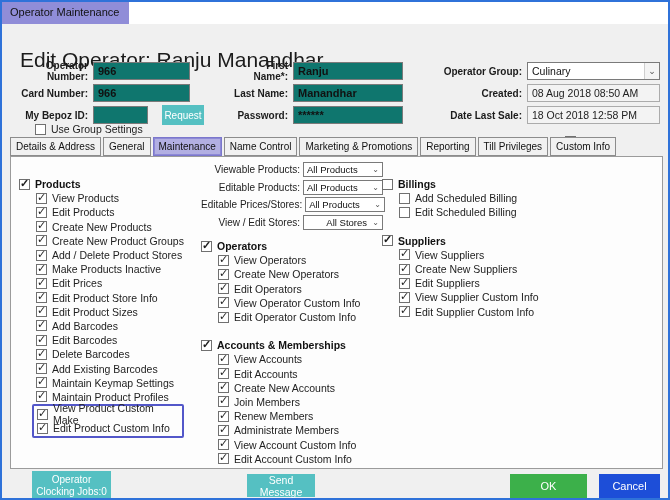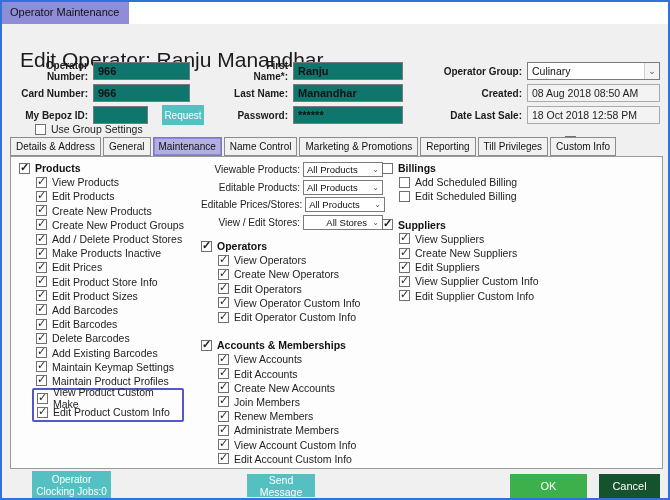--- a/index.html
+++ b/index.html
@@ -66,38 +66,38 @@
   .col { position: absolute; top: 4px; }
   #col1 { left: 8px; width: 182px; }
   #col2 { left: 190px; width: 182px; }
   #col3 { left: 371px; width: 200px; }
 
   .cb-row { display: flex; align-items: center; gap: 5px; height: 14.2px; font-size: 10.5px; color: #222; }
   .cb-row.indent { padding-left: 17px; }
   .cb-row.hdr { font-weight: bold; color: #111; }
   .hl-box { border: 2px solid #5357c9; border-radius: 2px; margin-left: 13px; padding: 1px 3px; width: 152px; }
   .hl-box .cb-row { padding-left: 0; }
-  .section { margin-top: 0; }
+  .section { margin-top: 16px; }
   .gap8 { margin-top: 8px; } .gap14 { margin-top: 14px; }
 
   .dd-row { display: flex; align-items: center; height: 17.5px; }
   .dd-label { flex: 1; text-align: right; font-size: 10px; color: #222; margin-right: 3px; white-space: nowrap; }
   .dd-sel {
     width: 80px; height: 15px; border: 1px solid #7a7a7a; background: #fff;
     display: flex; align-items: center; justify-content: space-between; flex: none; overflow: hidden;
   }
   .dd-sel .val { font-size: 9.5px; color: #111; padding: 0 2px 0 3px; flex: 1; white-space: nowrap; }
   .dd-sel .val.right { text-align: right; }
   .dd-sel .chev { width: 13px; color: #555; font-size: 8px; text-align: center; flex: none; }
 
   .footer-btn { position: absolute; border: none; color: #fff; font-family: inherit; text-align: center; }
   #btn-clocking { left: 30px; top: 469px; width: 79px; height: 27px; background: #55c0c2; font-size: 10px; line-height: 12px; padding-top: 2px; }
   #btn-send { left: 245px; top: 472px; width: 68px; height: 23px; background: #55c0c2; font-size: 10.5px; }
   #btn-ok { left: 508px; top: 472px; width: 77px; height: 24px; background: #3cb04a; font-size: 11px; }
-  #btn-cancel { left: 597px; top: 472px; width: 61px; height: 24px; background: #14532d; font-size: 11px; }
+  #btn-cancel { left: 597px; top: 472px; width: 61px; height: 24px; background: #1d4ed8; font-size: 11px; }
 </style>
 </head>
 <body>
 
 <div class="window">
   <div class="titlebar">
     <span class="title-tab">Operator Maintenance</span>
   </div>
 
   <div class="heading">Edit Operator: Ranju Manandhar</div>

